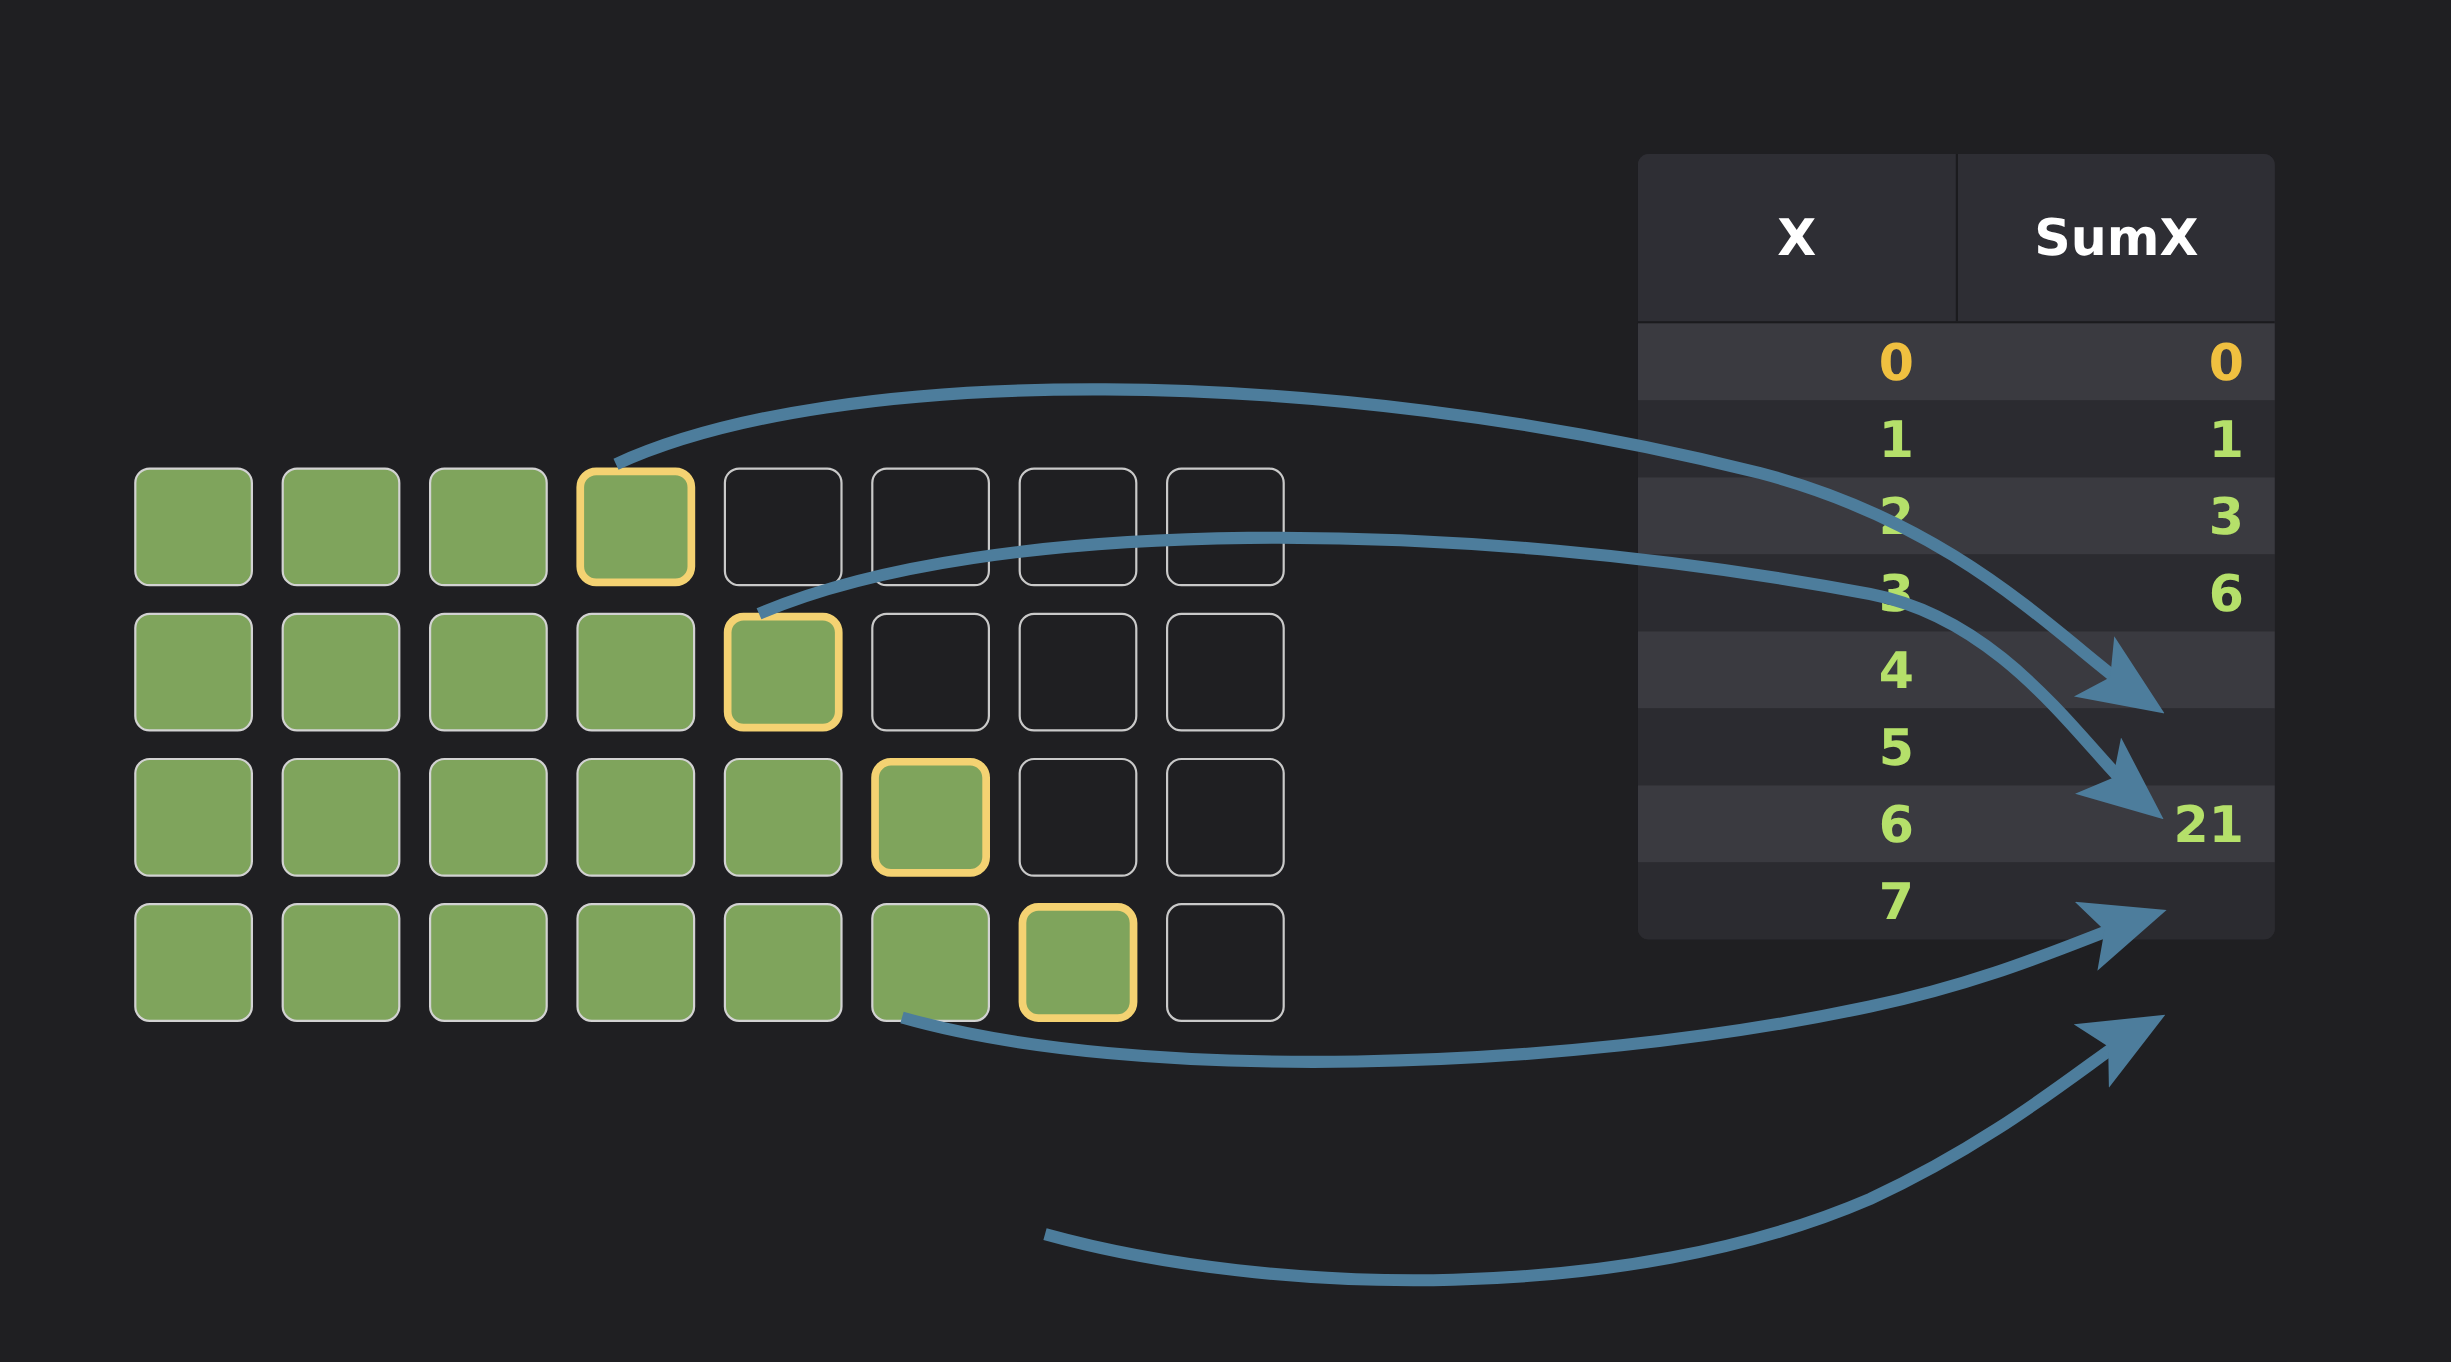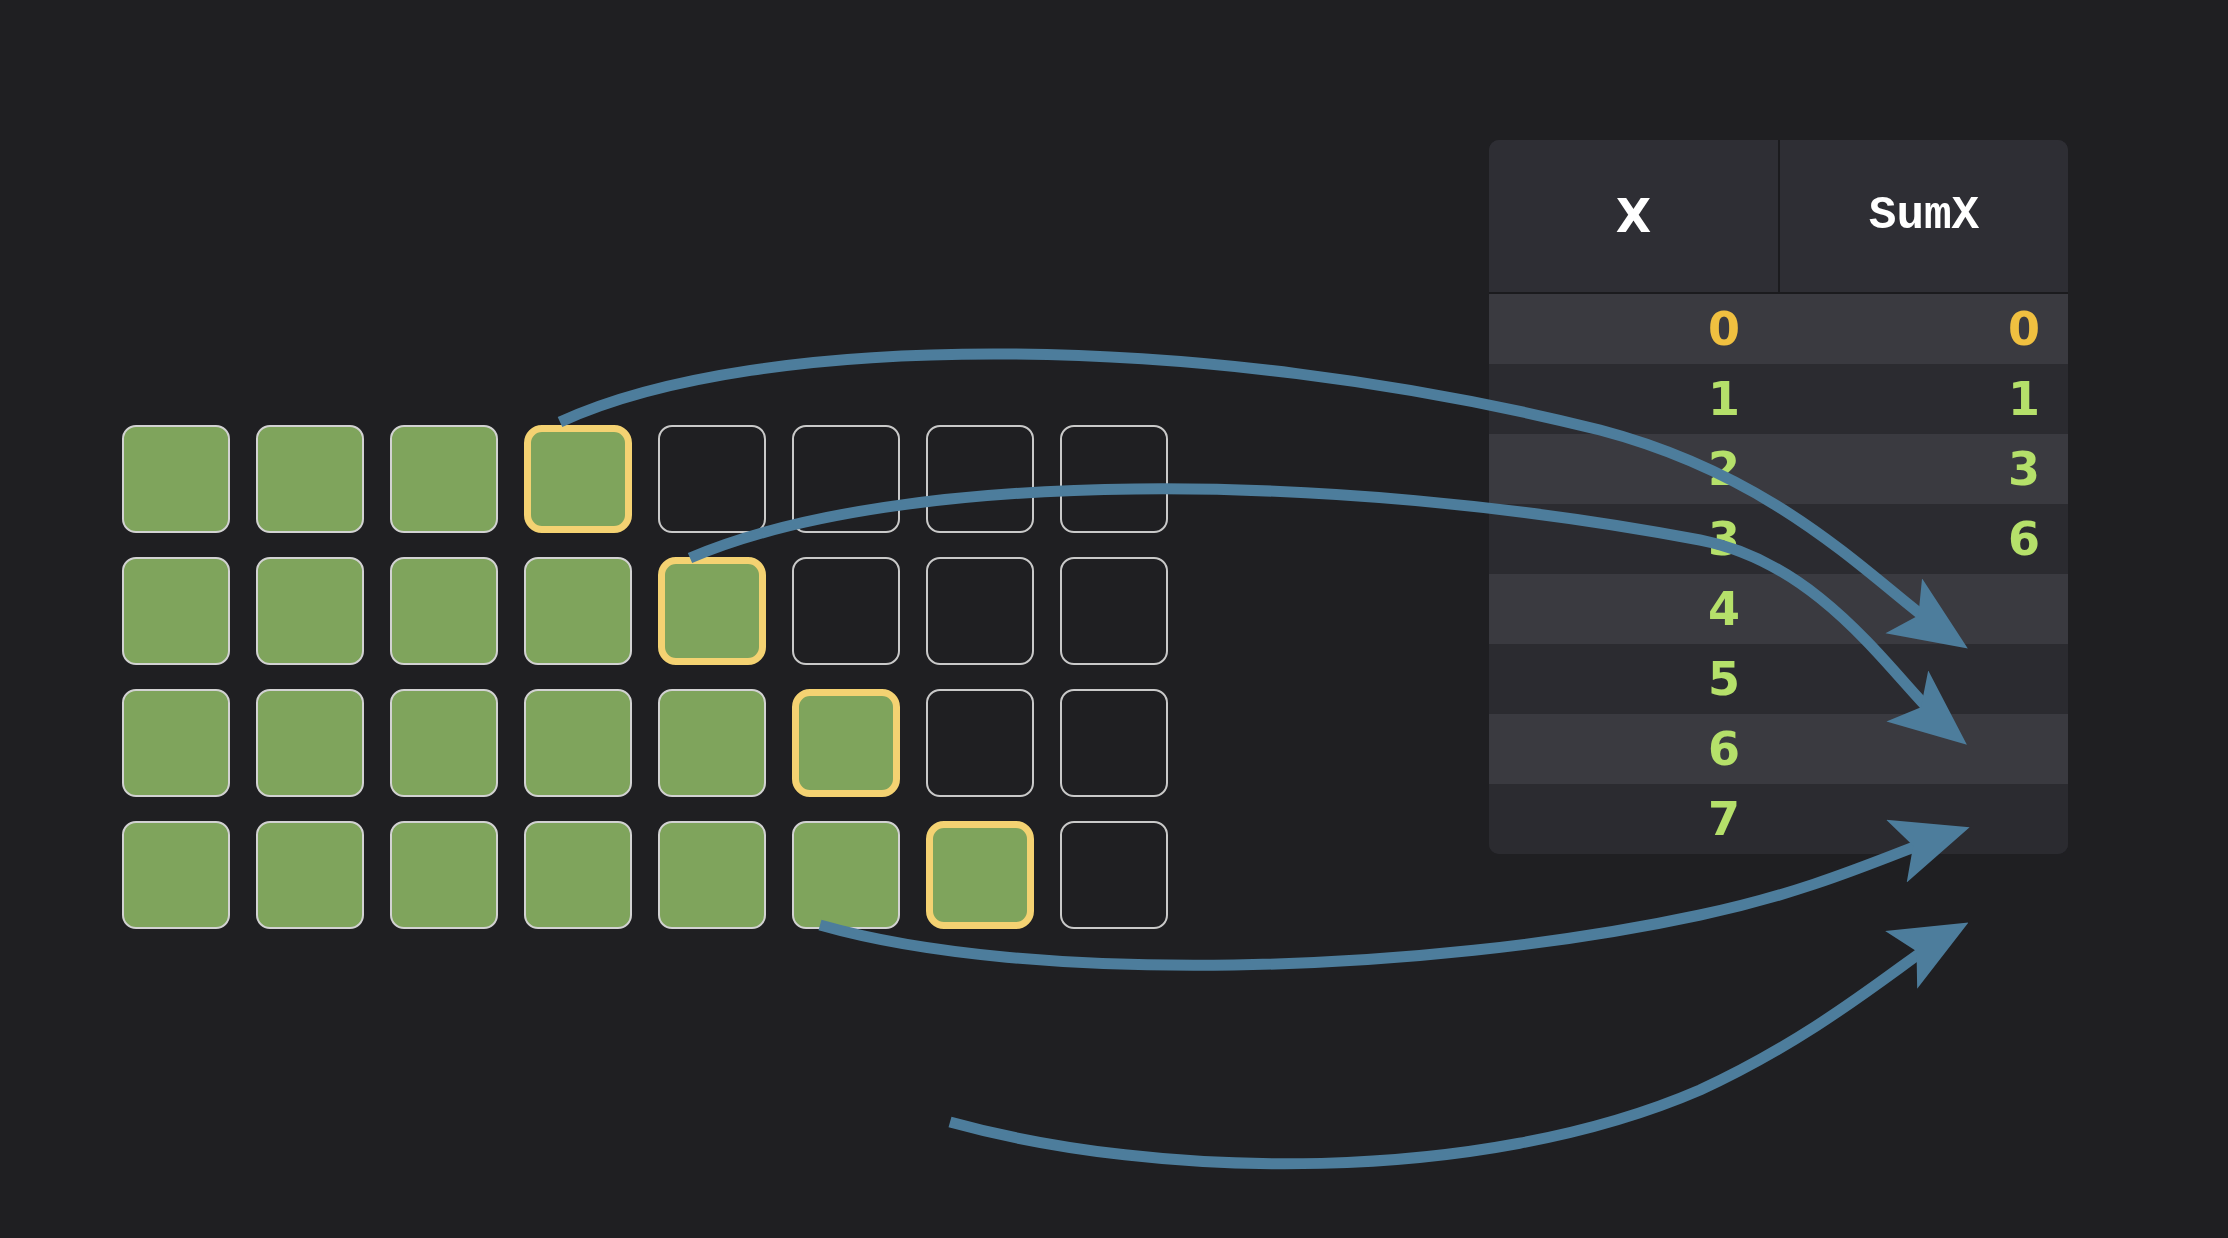--- a/index.html
+++ b/index.html
@@ -73,21 +73,20 @@
   .th.col-x {
     width: 291px;
     border-right: 2px solid #1b1b1e;
     justify-content: center;
     padding-right: 0;
   }
   .th.col-sum {
     width: 288px;
     justify-content: center;
     padding-right: 0;
-    font-family: Liberation Mono, monospace;
   }
   .trow {
     display: flex;
     height: 70px;
     align-items: center;
   }
   .trow.odd  { background: #3a3a40; }
   .trow.even { background: #2b2b30; }
   .td {
     font-size: 46px;
@@ -179,20 +178,21 @@
         <div class="td col-sum">6</div>
       </div>
       <div class="trow odd">
         <div class="td col-x">4</div>
       </div>
       <div class="trow even">
         <div class="td col-x">5</div>
       </div>
       <div class="trow odd">
         <div class="td col-x">6</div>
+        <div class="td col-sum">21</div>
       </div>
       <div class="trow even">
         <div class="td col-x">7</div>
       </div>
     </div>
 </div>
 
 <svg id="arrows" viewBox="0 0 2228 1238" xmlns="http://www.w3.org/2000/svg">
   <defs>
     <marker id="ah" markerWidth="7" markerHeight="7" refX="5.6" refY="3" orient="auto" markerUnits="strokeWidth">

